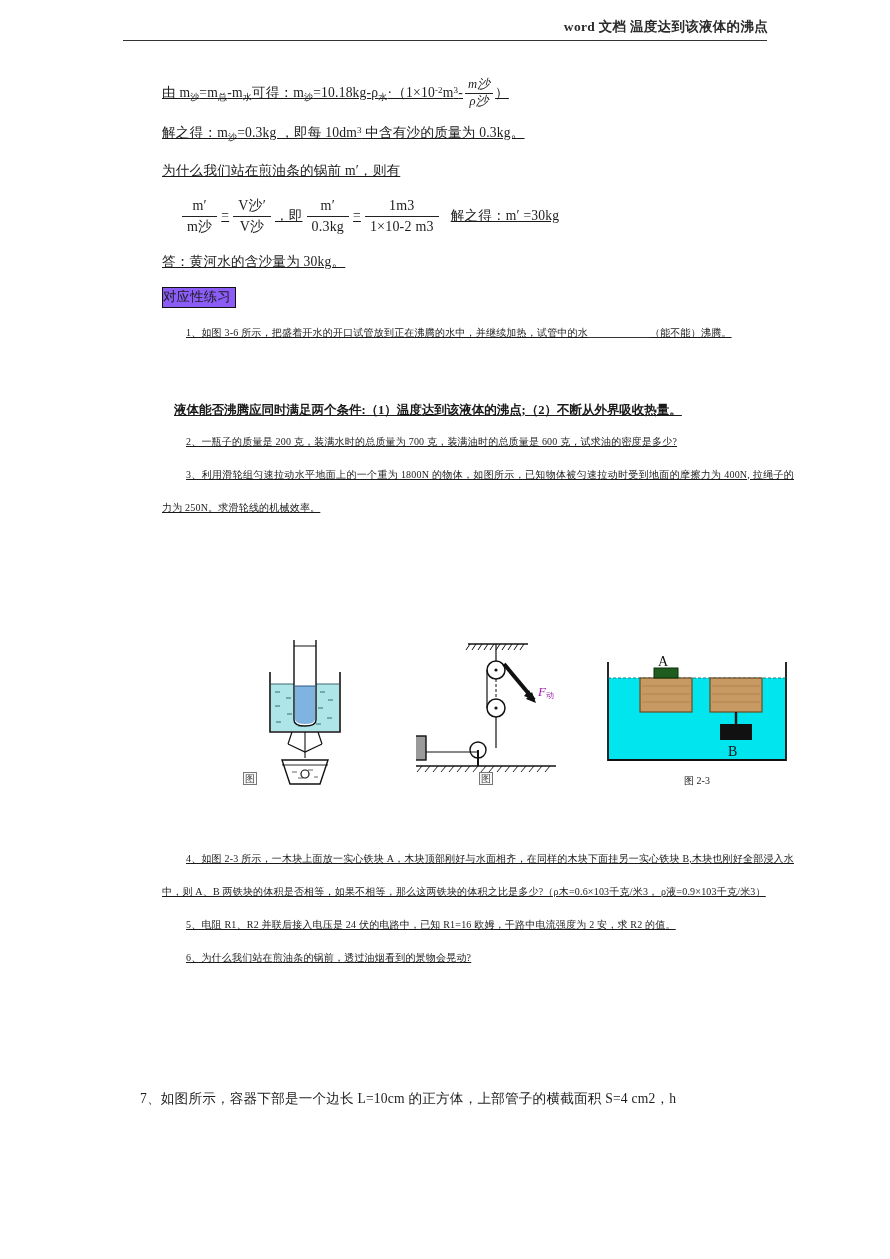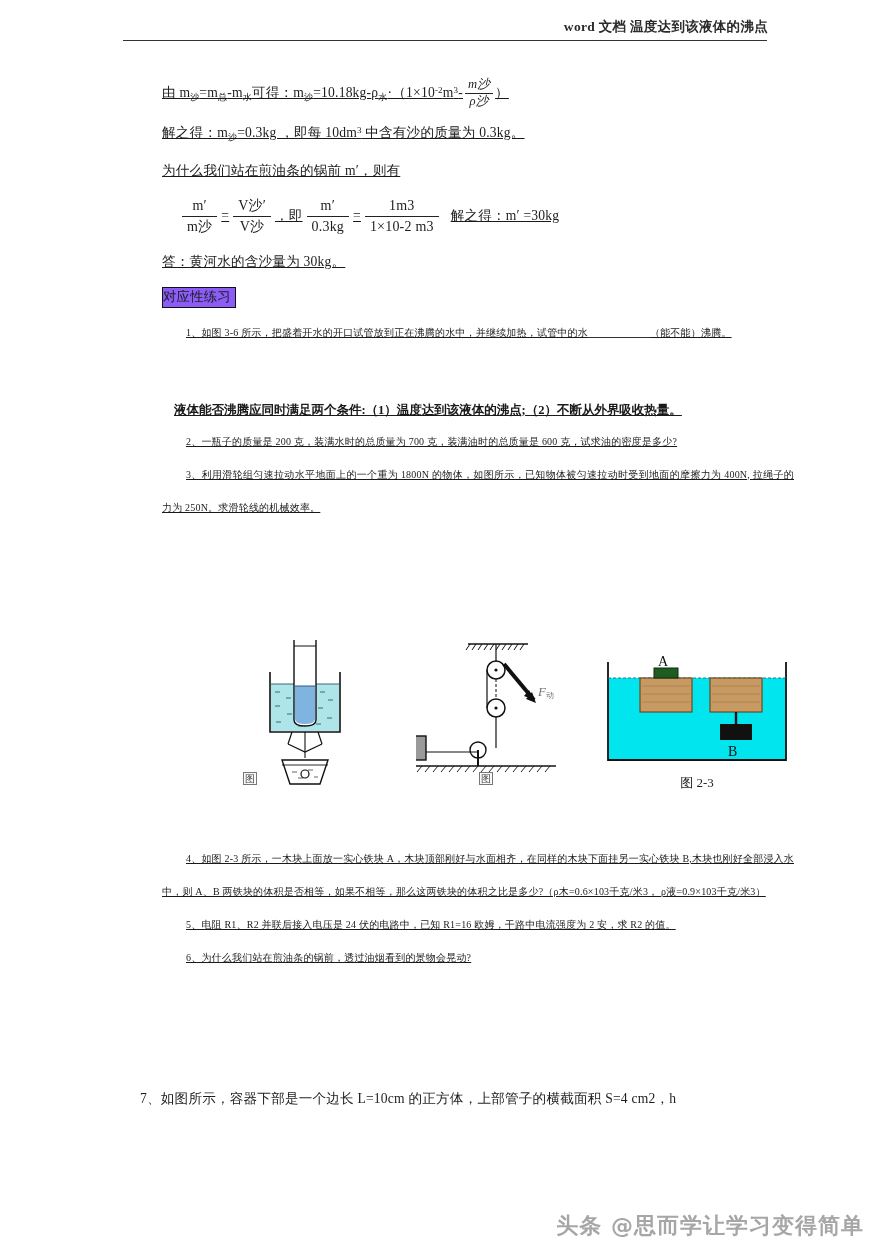--- a/index.html
+++ b/index.html
@@ -125,21 +125,21 @@
     display:inline-block;
     border:1px solid #777;
     padding:0 1px;
     font-size:10px;
     line-height:1.1;
     color:#444;
     background:#fafafa;
   }
   .fig3cap{
     position:absolute;left:424px;top:142px;width:190px;
-    text-align:center;font-size:13px;color:#222;
+    text-align:center;font-size:10px;color:#222;
   }
 
   
   .watermark{
     position:absolute;right:26px;bottom:18px;
     font-size:22px;
     font-weight:bold;
     color:#8e8e8e;
     opacity:.78;
     letter-spacing:1px;
@@ -299,21 +299,21 @@
             <line x1="78" y1="134" x2="73" y2="140"></line>
           <line x1="86" y1="134" x2="81" y2="140"></line>
             <line x1="94" y1="134" x2="89" y2="140"></line>
           <line x1="102" y1="134" x2="97" y2="140"></line>
             <line x1="110" y1="134" x2="105" y2="140"></line>
           <line x1="118" y1="134" x2="113" y2="140"></line>
             <line x1="126" y1="134" x2="121" y2="140"></line>
           <line x1="134" y1="134" x2="129" y2="140"></line>
         </g>
       </svg>
-      <div style="position:absolute;left:122px;top:52px;font-size:13px;font-style:italic;color:#737373;">
+      <div style="position:absolute;left:122px;top:52px;font-size:13px;font-style:italic;color:#a21caf;">
         <span>F</span><sub style="font-style:normal;font-size:8px;">动</sub>
       </div>
       <div class="figcap" style="left:50px;top:140px;width:40px;">
         <span class="figcap-box">图</span>
       </div>
     </div>
 
     <div class="fig fig3">
       <svg width="190" height="118" viewBox="0 0 190 118">
 
@@ -353,15 +353,14 @@
   </div>
 
   <div class="content" style="top:842px;">
     <div class="para indent2">4、如图 2-3 所示，一木块上面放一实心铁块 A，木块顶部刚好与水面相齐，在同样的木块下面挂另一实心铁块 B,木块也刚好全部浸入水中，则 A、B 两铁块的体积是否相等，如果不相等，那么这两铁块的体积之比是多少?（ρ木=0.6×103千克/米3， ρ液=0.9×103千克/米3）</div>
     <div class="para indent2">5、电阻 R1、R2 并联后接入电压是 24 伏的电路中，已知 R1=16 欧姆，干路中电流强度为 2 安，求 R2 的值。</div>
     <div class="para indent2">6、为什么我们站在煎油条的锅前，透过油烟看到的景物会晃动?</div>
   </div>
 
   <div class="q7">7、如图所示，容器下部是一个边长 L=10cm 的正方体，上部管子的横截面积 S=4 cm2，h</div>
 
-  <div class="watermark">头条 @思而学让学习变得简单</div>
 
 </div>
 
 </body></html>

